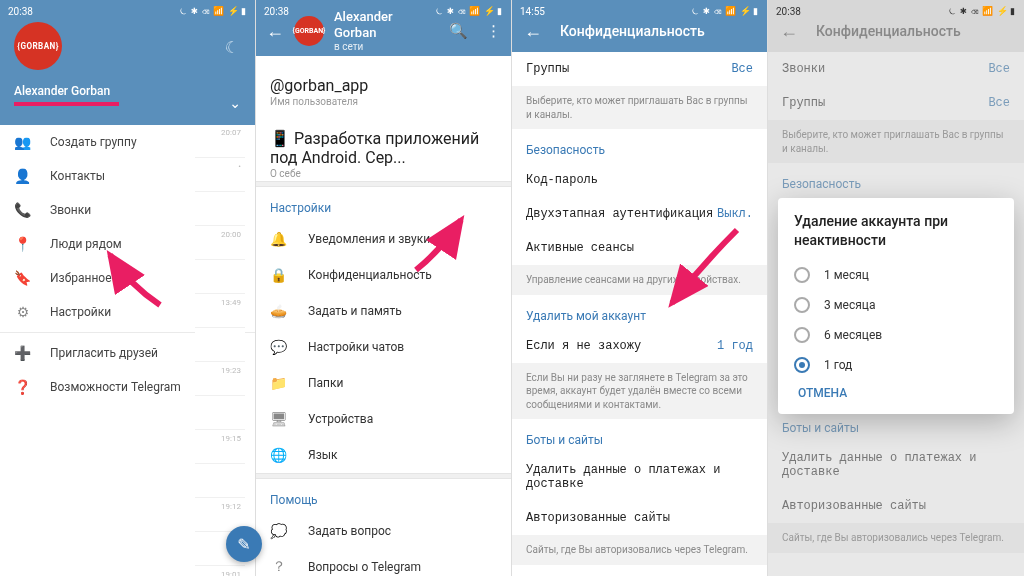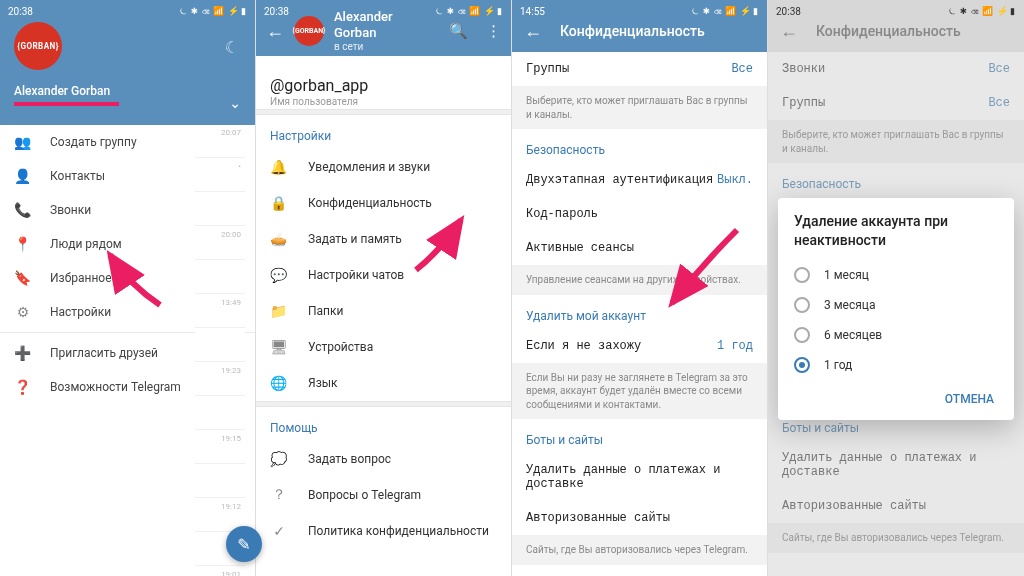--- a/index.html
+++ b/index.html
@@ -55,21 +55,21 @@
   .p4 .row { background:#e8e8e8; color:#777;}
   .p4 .row .val { color:#7a9cba;}
   .p4 .note { background:#e0e0e0; color:#9a9a9a;}
   .p4 .sect-hdr { color:#7a9cba; background:#e8e8e8;}
   .dialog { position:absolute; left:10px; right:10px; top:198px; background:#fff; border-radius:4px; box-shadow:0 8px 30px rgba(0,0,0,0.25); padding:14px 16px 8px;}
   .dialog h3 { font-size:14px; font-weight:500; color:#222; line-height:1.35; margin-bottom:10px;}
   .radio-row { display:flex; align-items:center; gap:14px; height:30px; color:#333; font-size:12px;}
   .radio { width:16px; height:16px; border:2px solid #aaa; border-radius:50%; position:relative;}
   .radio.checked { border-color:#3a7ab5;}
   .radio.checked::after { content:""; position:absolute; inset:3px; background:#3a7ab5; border-radius:50%;}
-  .dlg-actions { text-align:right; margin-top:6px;}
+  .dlg-actions { text-align:left; }
   .dlg-actions span { color:#3a7ab5; font-weight:500; font-size:12px; padding:6px 4px; display:inline-block;}
   
   .bg-chat { position:absolute; top:0; right:10px; bottom:0; width:50px; background:#fff; }
   .bg-chat .line { height:34px; border-bottom:1px solid #f0f0f0; font-size:8px; color:#bbb; text-align:right; padding:4px 4px 0 0;}
   .bg-chat .hdr { height:56px; background:#5a8fbb;}
   .fab { position:absolute; right:14px; bottom:14px; width:36px; height:36px; border-radius:50%; background:#3a7ab5; color:#fff; display:flex; align-items:center; justify-content:center; box-shadow:0 2px 6px rgba(0,0,0,.3); font-size:16px;}
 </style>
 </head>
 <body>
 
@@ -168,20 +168,24 @@
       <div class="st">в сети</div>
     </div>
     <span class="hico">🔍</span>
     <span class="hico">⋮</span>
   </div>
   <div class="p2-body">
     <div class="info-row">
       <div class="v">@gorban_app</div>
       <div class="l">Имя пользователя</div>
     </div>
+    <div class="info-row">
+      <div class="v">📱 Разработка приложений под Android. Сер...</div>
+      <div class="l">О себе</div>
+    </div>
     <div class="divider"></div>
     <div class="sect-hdr">Настройки</div>
     <div class="opt">
         <span class="ico">🔔</span>
         <span>Уведомления и звуки</span>
       </div>
     <div class="opt">
         <span class="ico">🔒</span>
         <span>Конфиденциальность</span>
       </div>
@@ -242,25 +246,25 @@
     <span class="back">←</span>
     <span class="ttl">Конфиденциальность</span>
   </div>
   <div class="row">
       <span>Группы</span>
       <span class="val">Все</span>
     </div>
   <div class="note">Выберите, кто может приглашать Вас в группы и каналы.</div>
   <div class="sect-hdr">Безопасность</div>
   <div class="row">
+      <span>Код-пароль</span>
+    </div>
+  <div class="row">
       <span>Двухэтапная аутентификация</span>
       <span class="val">Выкл.</span>
-    </div>
-  <div class="row">
-      <span>Код-пароль</span>
     </div>
   <div class="row">
       <span>Активные сеансы</span>
     </div>
   <div class="note">Управление сеансами на других устройствах.</div>
   <div class="sect-hdr">Удалить мой аккаунт</div>
   <div class="row">
       <span>Если я не захожу</span>
       <span class="val">1 год</span>
     </div>

